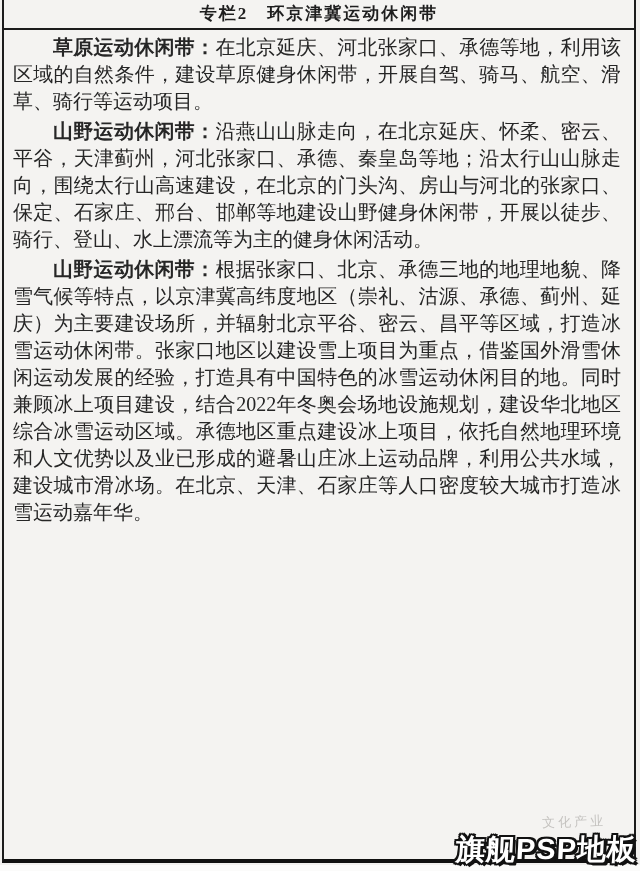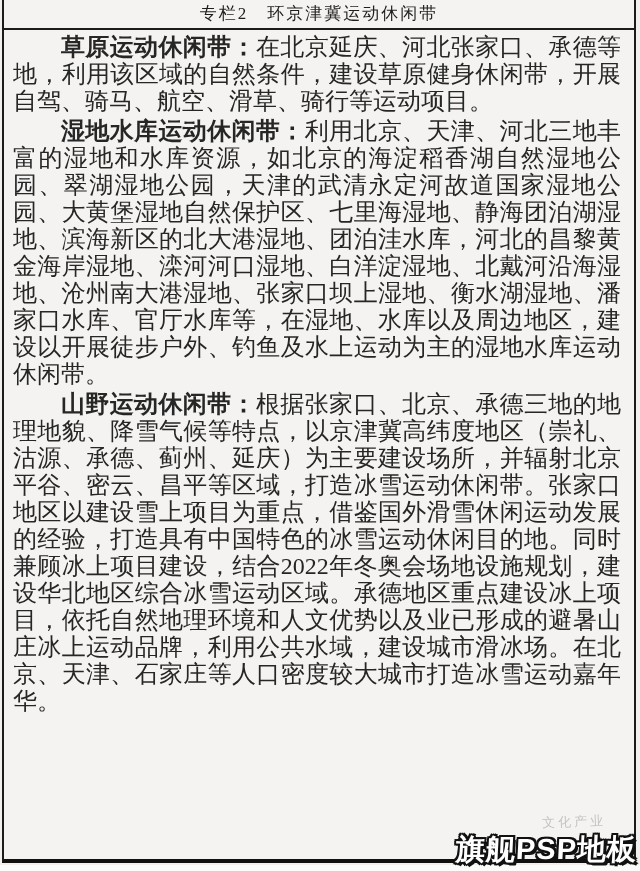--- a/index.html
+++ b/index.html
@@ -21,29 +21,29 @@
     height: 863px;
     background: #f4f3f1;
     border-left: 2px solid #1b1b1b;
     border-right: 2px solid #1b1b1b;
     border-bottom: 4px solid #101010;
   }
   .panel-header {
     height: 30px;
     border-bottom: 2px solid #1b1b1b;
     text-align: center;
-    font-weight: normal;
+    font-weight: bold;
     font-size: 17px;
     line-height: 28px;
     letter-spacing: 2px;
     color: #1e1e1e;
   }
   .panel-body {
     padding: 4px 13px 0 9px;
-    font-size: 24px;
+    font-size: 20px;
     line-height: 27px;
     color: #262626;
     text-align: justify;
     text-justify: inter-ideograph;
   }
   .para {
     text-indent: 2em;
     word-break: break-all;
     margin-bottom: 3px;
   }
@@ -85,22 +85,22 @@
 </style>
 </head>
 <body>
 
 <div class="page">
   <div class="panel">
     <div class="panel-header">专栏2　环京津冀运动休闲带</div>
     <div class="panel-body" id="paragraphs">
   <p class="para"><span class="lead">草原运动休闲带：</span><span class="body-text">在北京延庆、河北张家口、承德等地，利用该区域的自然条件，建设草原健身休闲带，开展自驾、骑马、航空、滑草、骑行等运动项目。</span></p>
 
+  <p class="para"><span class="lead">山野运动休闲带：</span><span class="body-text">沿燕山山脉走向，在北京延庆、怀柔、密云、平谷，天津蓟州，河北张家口、承德、秦皇岛等地；沿太行山山脉走向，围绕太行山高速建设，在北京的门头沟、房山与河北的张家口、保定、石家庄、邢台、邯郸等地建设山野健身休闲带，开展以徒步、骑行、登山、水上漂流等为主的健身休闲活动。</span></p>
 
-  <p class="para"><span class="lead">湿地水库运动休闲带：</span><span class="body-text">利用北京、天津、河北三地丰富的湿地和水库资源，如北京的海淀稻香湖自然湿地公园、翠湖湿地公园，天津的武清永定河故道国家湿地公园、大黄堡湿地自然保护区、七里海湿地、静海团泊湖湿地、滨海新区的北大港湿地、团泊洼水库，河北的昌黎黄金海岸湿地、滦河河口湿地、白洋淀湿地、北戴河沿海湿地、沧州南大港湿地、张家口坝上湿地、衡水湖湿地、潘家口水库、官厅水库等，在湿地、水库以及周边地区，建设以开展徒步户外、钓鱼及水上运动为主的湿地水库运动休闲带。</span></p>
 
 
   <p class="para"><span class="lead">山野运动休闲带：</span><span class="body-text">根据张家口、北京、承德三地的地理地貌、降雪气候等特点，以京津冀高纬度地区（崇礼、沽源、承德、蓟州、延庆）为主要建设场所，并辐射北京平谷、密云、昌平等区域，打造冰雪运动休闲带。张家口地区以建设雪上项目为重点，借鉴国外滑雪休闲运动发展的经验，打造具有中国特色的冰雪运动休闲目的地。同时兼顾冰上项目建设，结合2022年冬奥会场地设施规划，建设华北地区综合冰雪运动区域。承德地区重点建设冰上项目，依托自然地理环境和人文优势以及业已形成的避暑山庄冰上运动品牌，利用公共水域，建设城市滑冰场。在北京、天津、石家庄等人口密度较大城市打造冰雪运动嘉年华。</span></p>
 </div>
   </div>
 
   <div class="bottom-strip"></div>
 
   <div class="faint-wm">文化产业</div>
 

